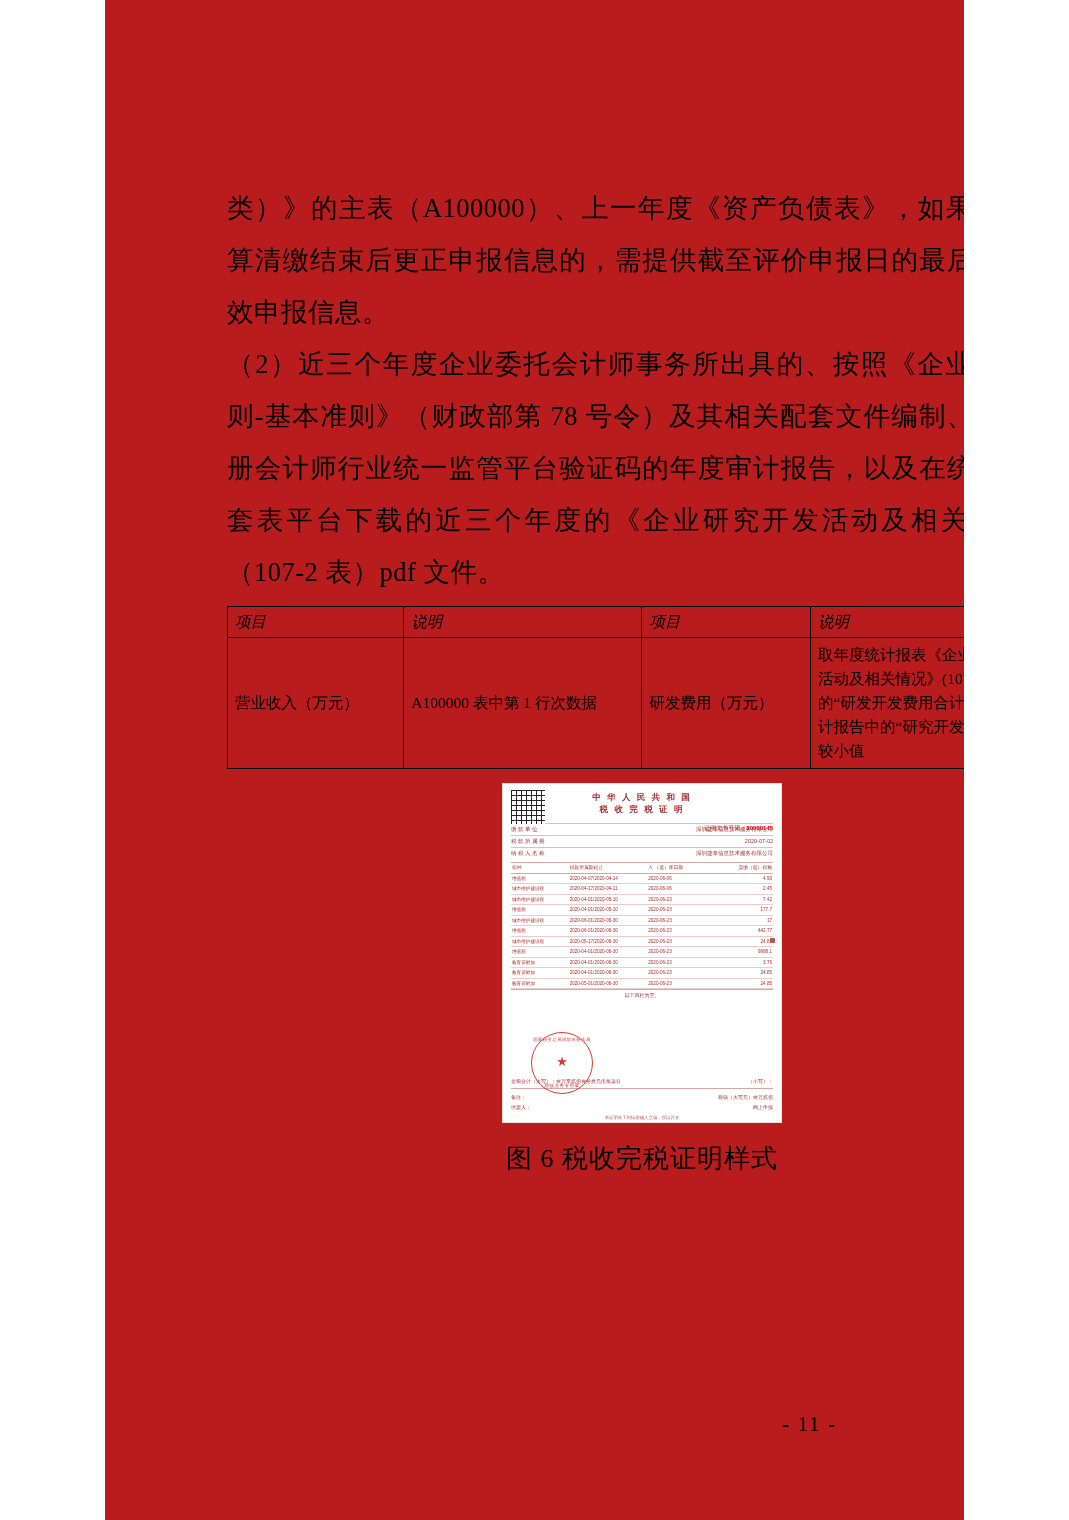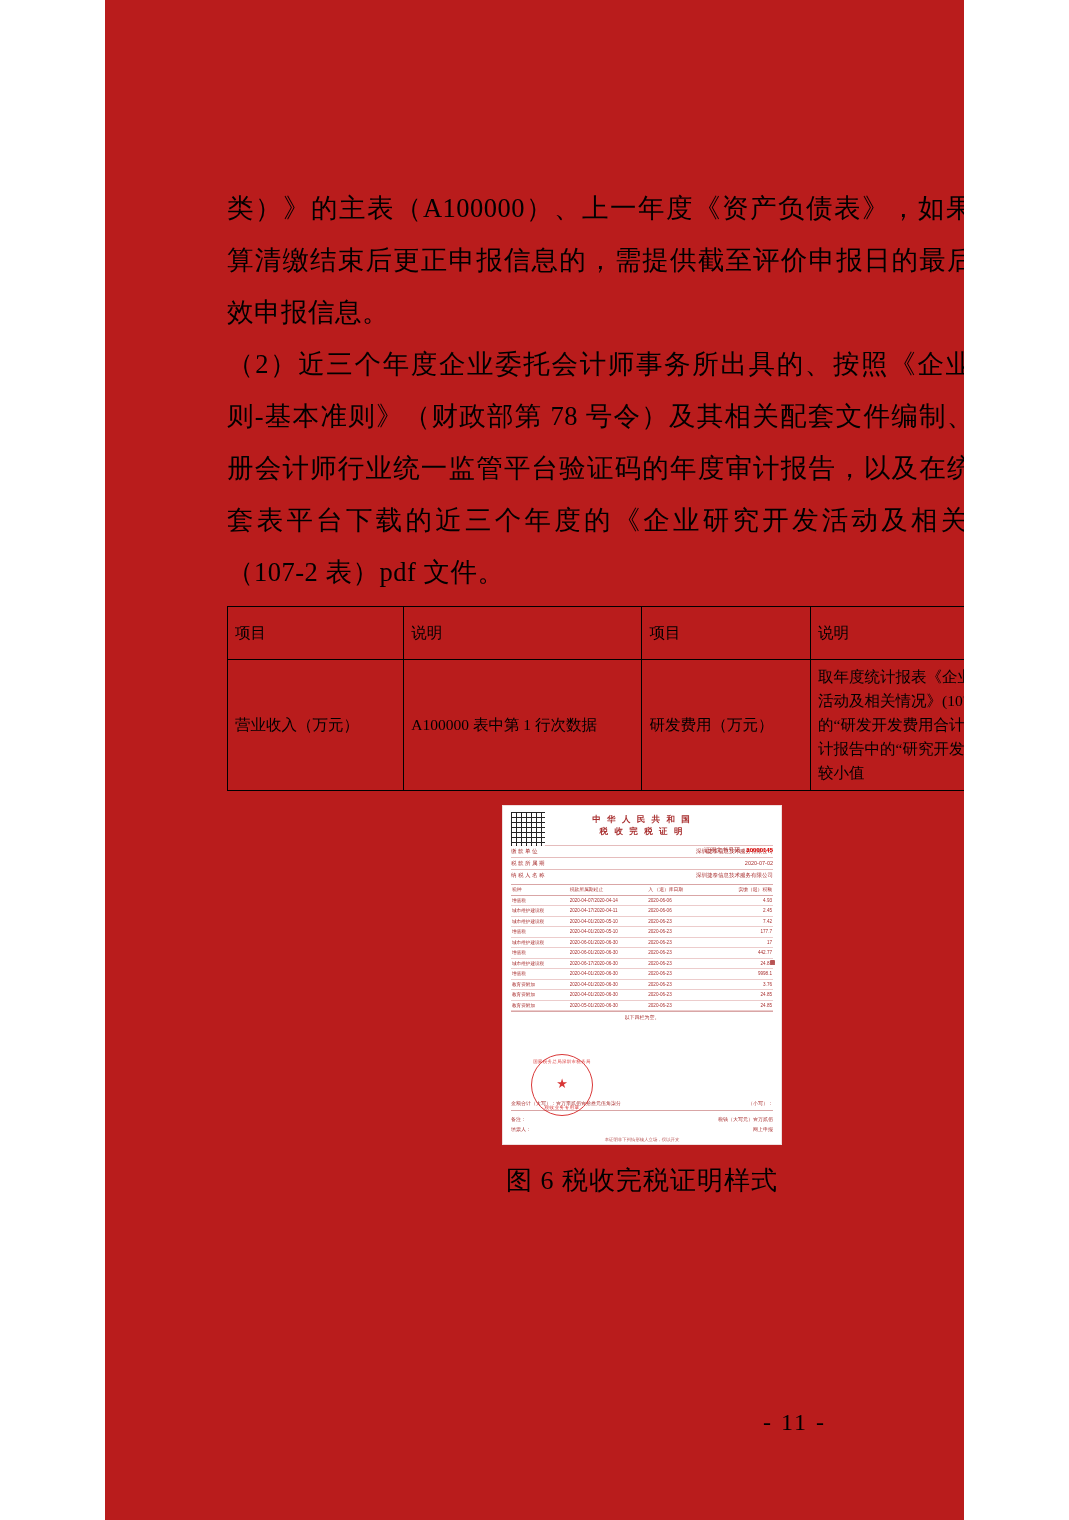--- a/index.html
+++ b/index.html
@@ -42,21 +42,22 @@
     font-size: 15.5px;
     line-height: 24px;
   }
   .tbl td {
     border: 1px solid #000000;
     padding: 5px 7px;
     vertical-align: middle;
     word-break: break-all;
   }
   .tbl tr.head td {
-    padding: 14px 7px;
+    padding: 3px 7px;
+    font-style: italic;
   }
   .tbl .c1 { width: 21%; }
   .tbl .c2 { width: 29%; }
   .tbl .c3 { width: 20%; }
   .tbl .c4 { width: 30%; }
 
   .after-table {
     margin-top: 18px;
   }
 
@@ -222,23 +223,23 @@
     color: #b85555;
   }
   .fig-caption {
     margin-top: 18px;
     text-align: center;
     font-size: 26px;
     letter-spacing: 1px;
   }
   .page-number {
     position: absolute;
-    right: 138px;
+    right: 127px;
     bottom: 84px;
-    font-size: 24px;
+    font-size: 20px;
     letter-spacing: 2px;
   }
 </style>
 </head>
 <body>
 
 <div class="page">
 
   <div class="content">
 

